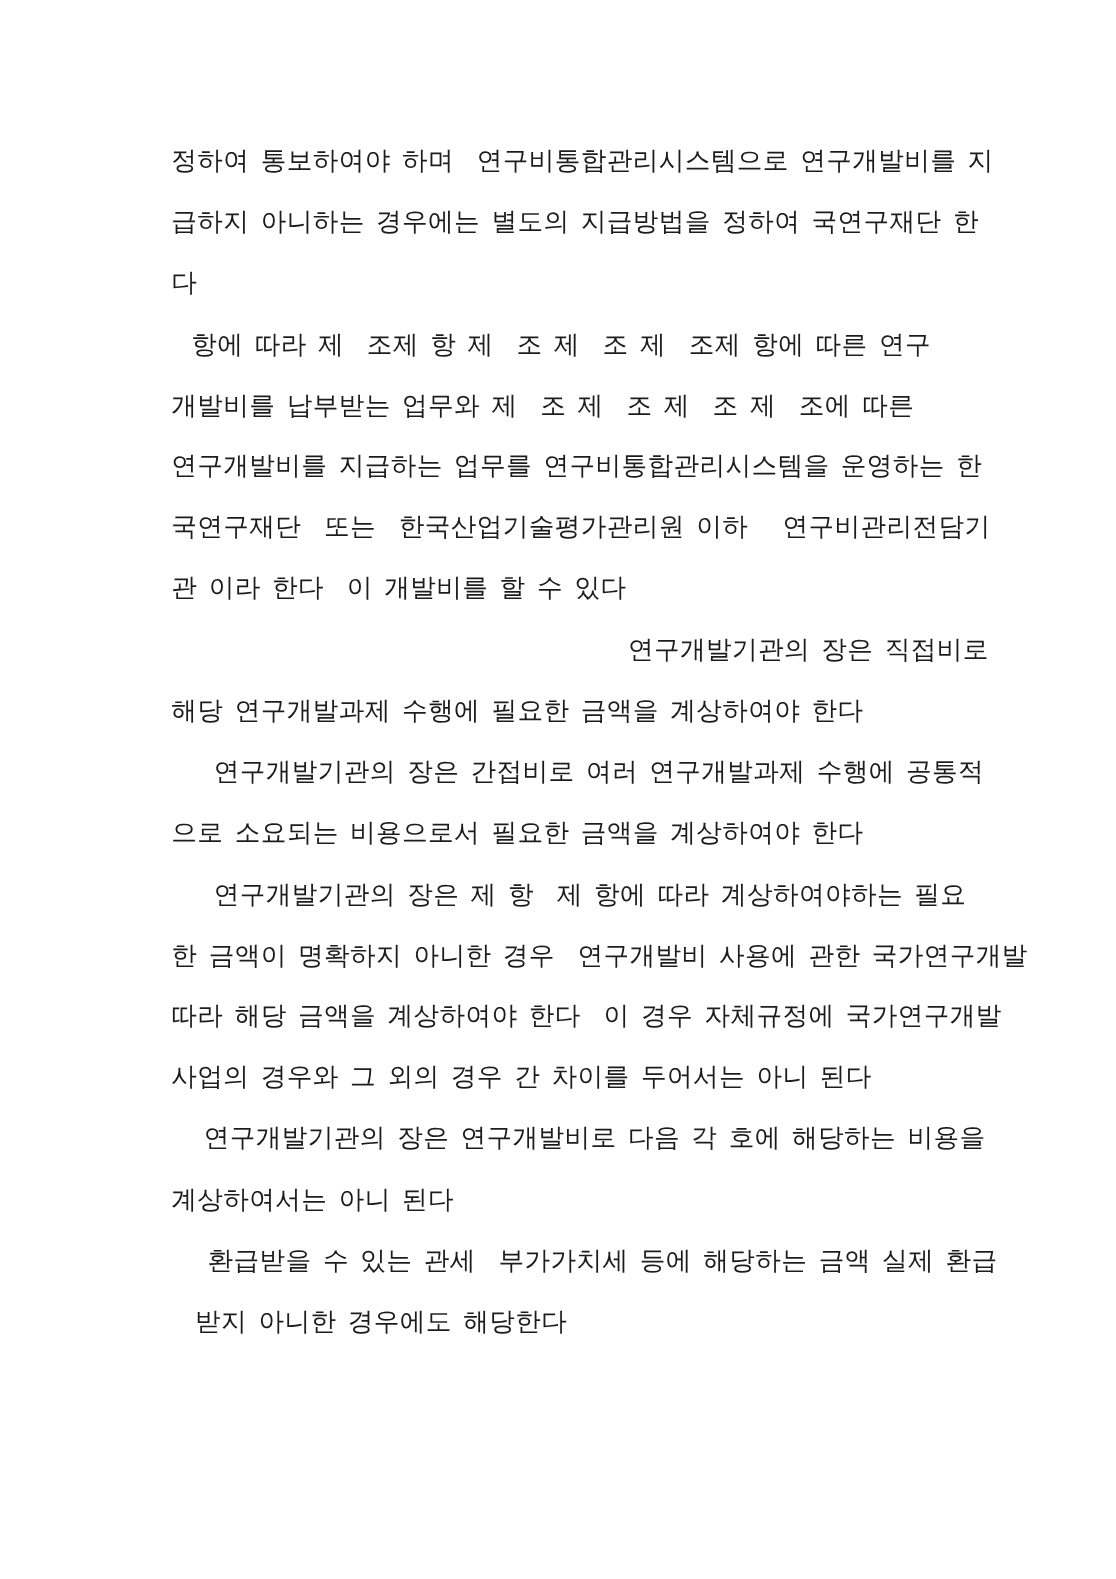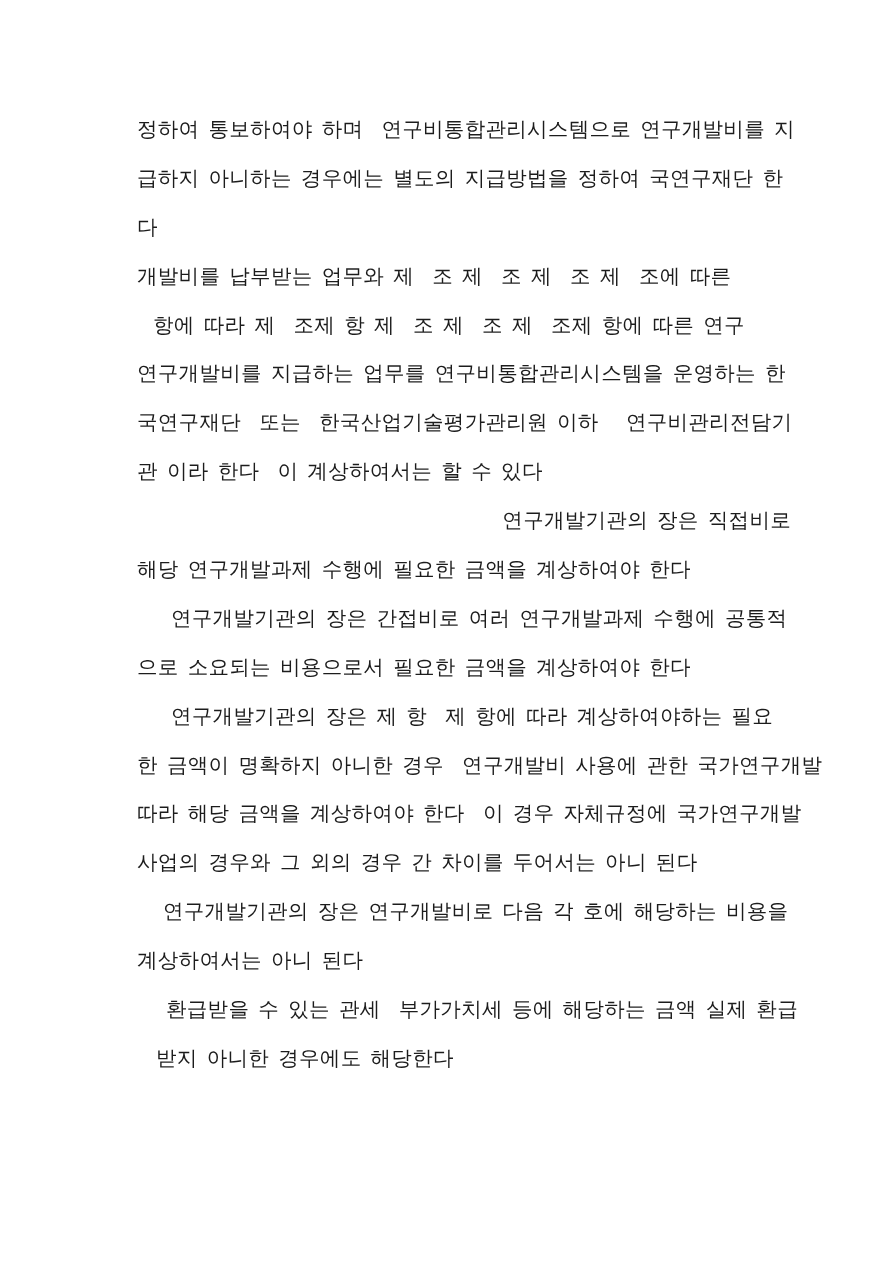--- a/index.html
+++ b/index.html
@@ -46,25 +46,25 @@
   .line.i34 { padding-left: 34px; }
 </style>
 </head>
 <body style="background: rgb(255, 255, 255);">
 
 <div class="page">
   <div class="textblock" style="color: rgb(28, 28, 28);">
     <div class="line">정하여 통보하여야 하며  연구비통합관리시스템으로 연구개발비를 지</div>
     <div class="line">급하지 아니하는 경우에는 별도의 지급방법을 정하여 국연구재단 한</div>
     <div class="line">다</div>
+    <div class="line i16">항에 따라 제  조제 항 제  조 제  조 제  조제 항에 따른 연구</div>
     <div class="line">개발비를 납부받는 업무와 제  조 제  조 제  조 제  조에 따른</div>
-    <div class="line i16">항에 따라 제  조제 항 제  조 제  조 제  조제 항에 따른 연구</div>
     <div class="line">연구개발비를 지급하는 업무를 연구비통합관리시스템을 운영하는 한</div>
     <div class="line">국연구재단  또는  한국산업기술평가관리원 이하   연구비관리전담기</div>
-    <div class="line">관 이라 한다  이 계상하여서는 할 수 있다</div>
+    <div class="line">관 이라 한다  이 개발비를 할 수 있다</div>
     <div class="line r">연구개발기관의 장은 직접비로</div>
     <div class="line">해당 연구개발과제 수행에 필요한 금액을 계상하여야 한다</div>
     <div class="line i34">연구개발기관의 장은 간접비로 여러 연구개발과제 수행에 공통적</div>
     <div class="line">으로 소요되는 비용으로서 필요한 금액을 계상하여야 한다</div>
     <div class="line i34">연구개발기관의 장은 제 항  제 항에 따라 계상하여야하는 필요</div>
     <div class="line">한 금액이 명확하지 아니한 경우  연구개발비 사용에 관한 국가연구개발</div>
     <div class="line">따라 해당 금액을 계상하여야 한다  이 경우 자체규정에 국가연구개발</div>
     <div class="line">사업의 경우와 그 외의 경우 간 차이를 두어서는 아니 된다</div>
     <div class="line i26">연구개발기관의 장은 연구개발비로 다음 각 호에 해당하는 비용을</div>
     <div class="line">계상하여서는 아니 된다</div>

